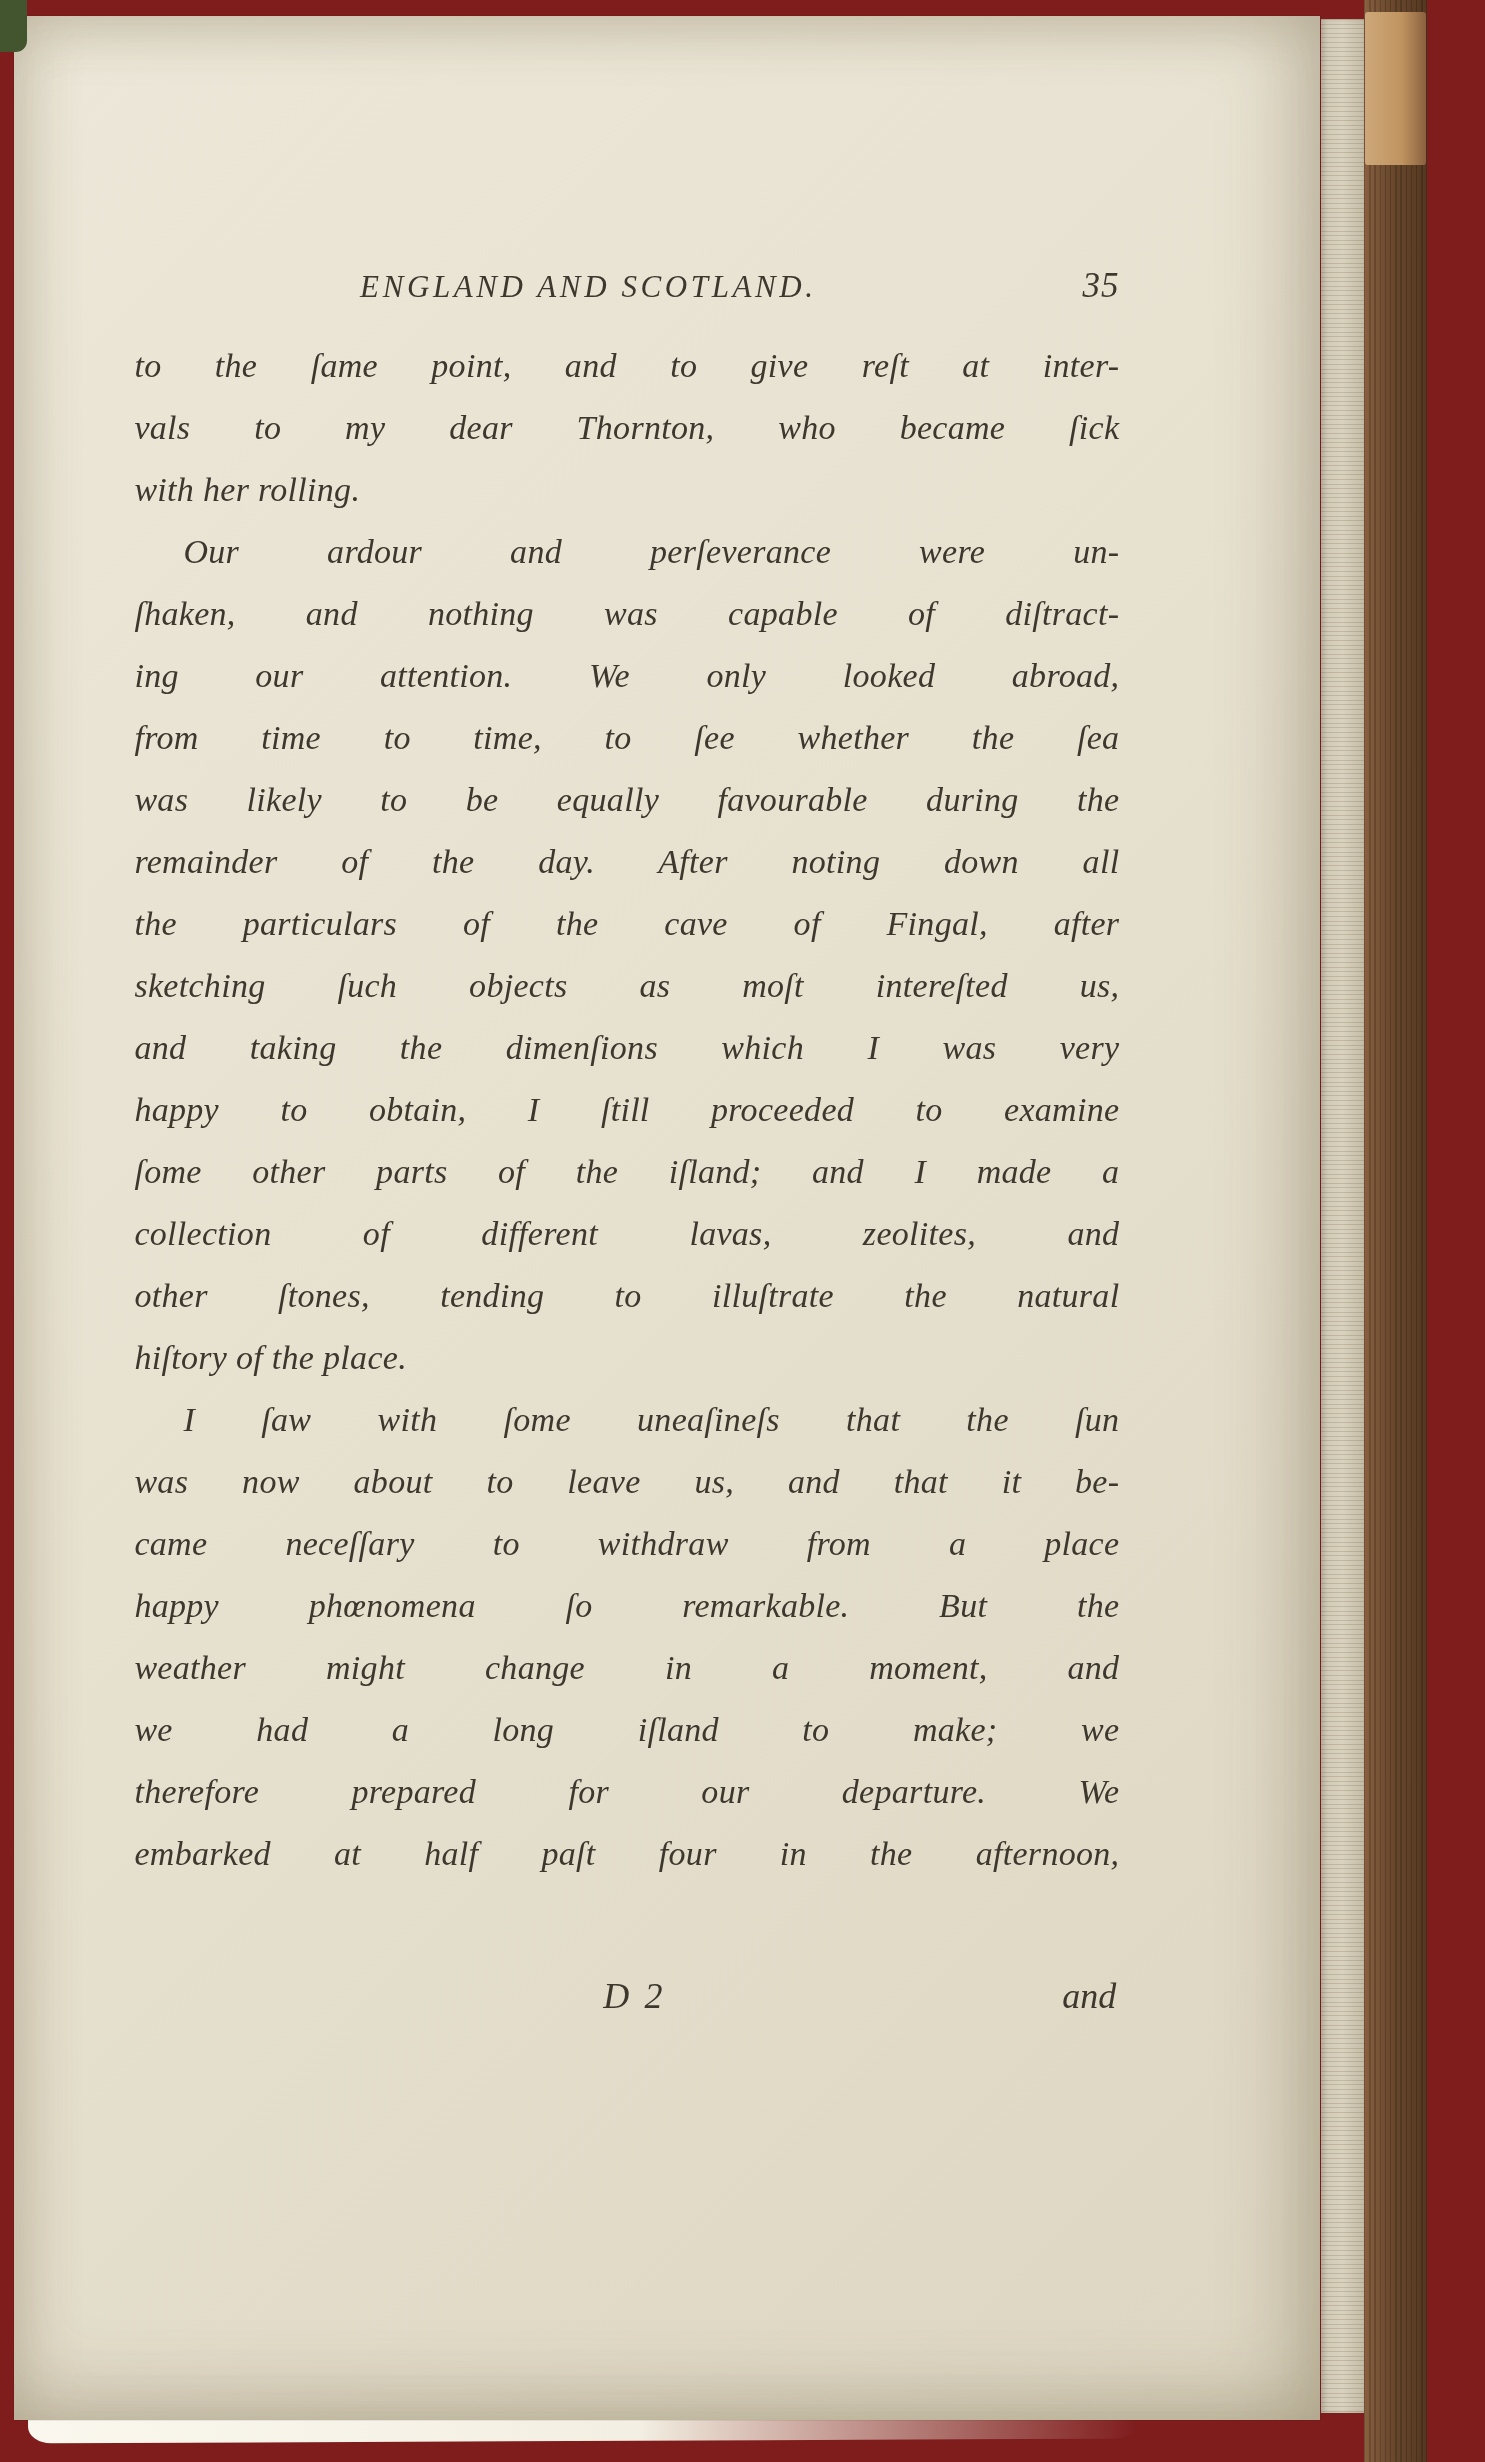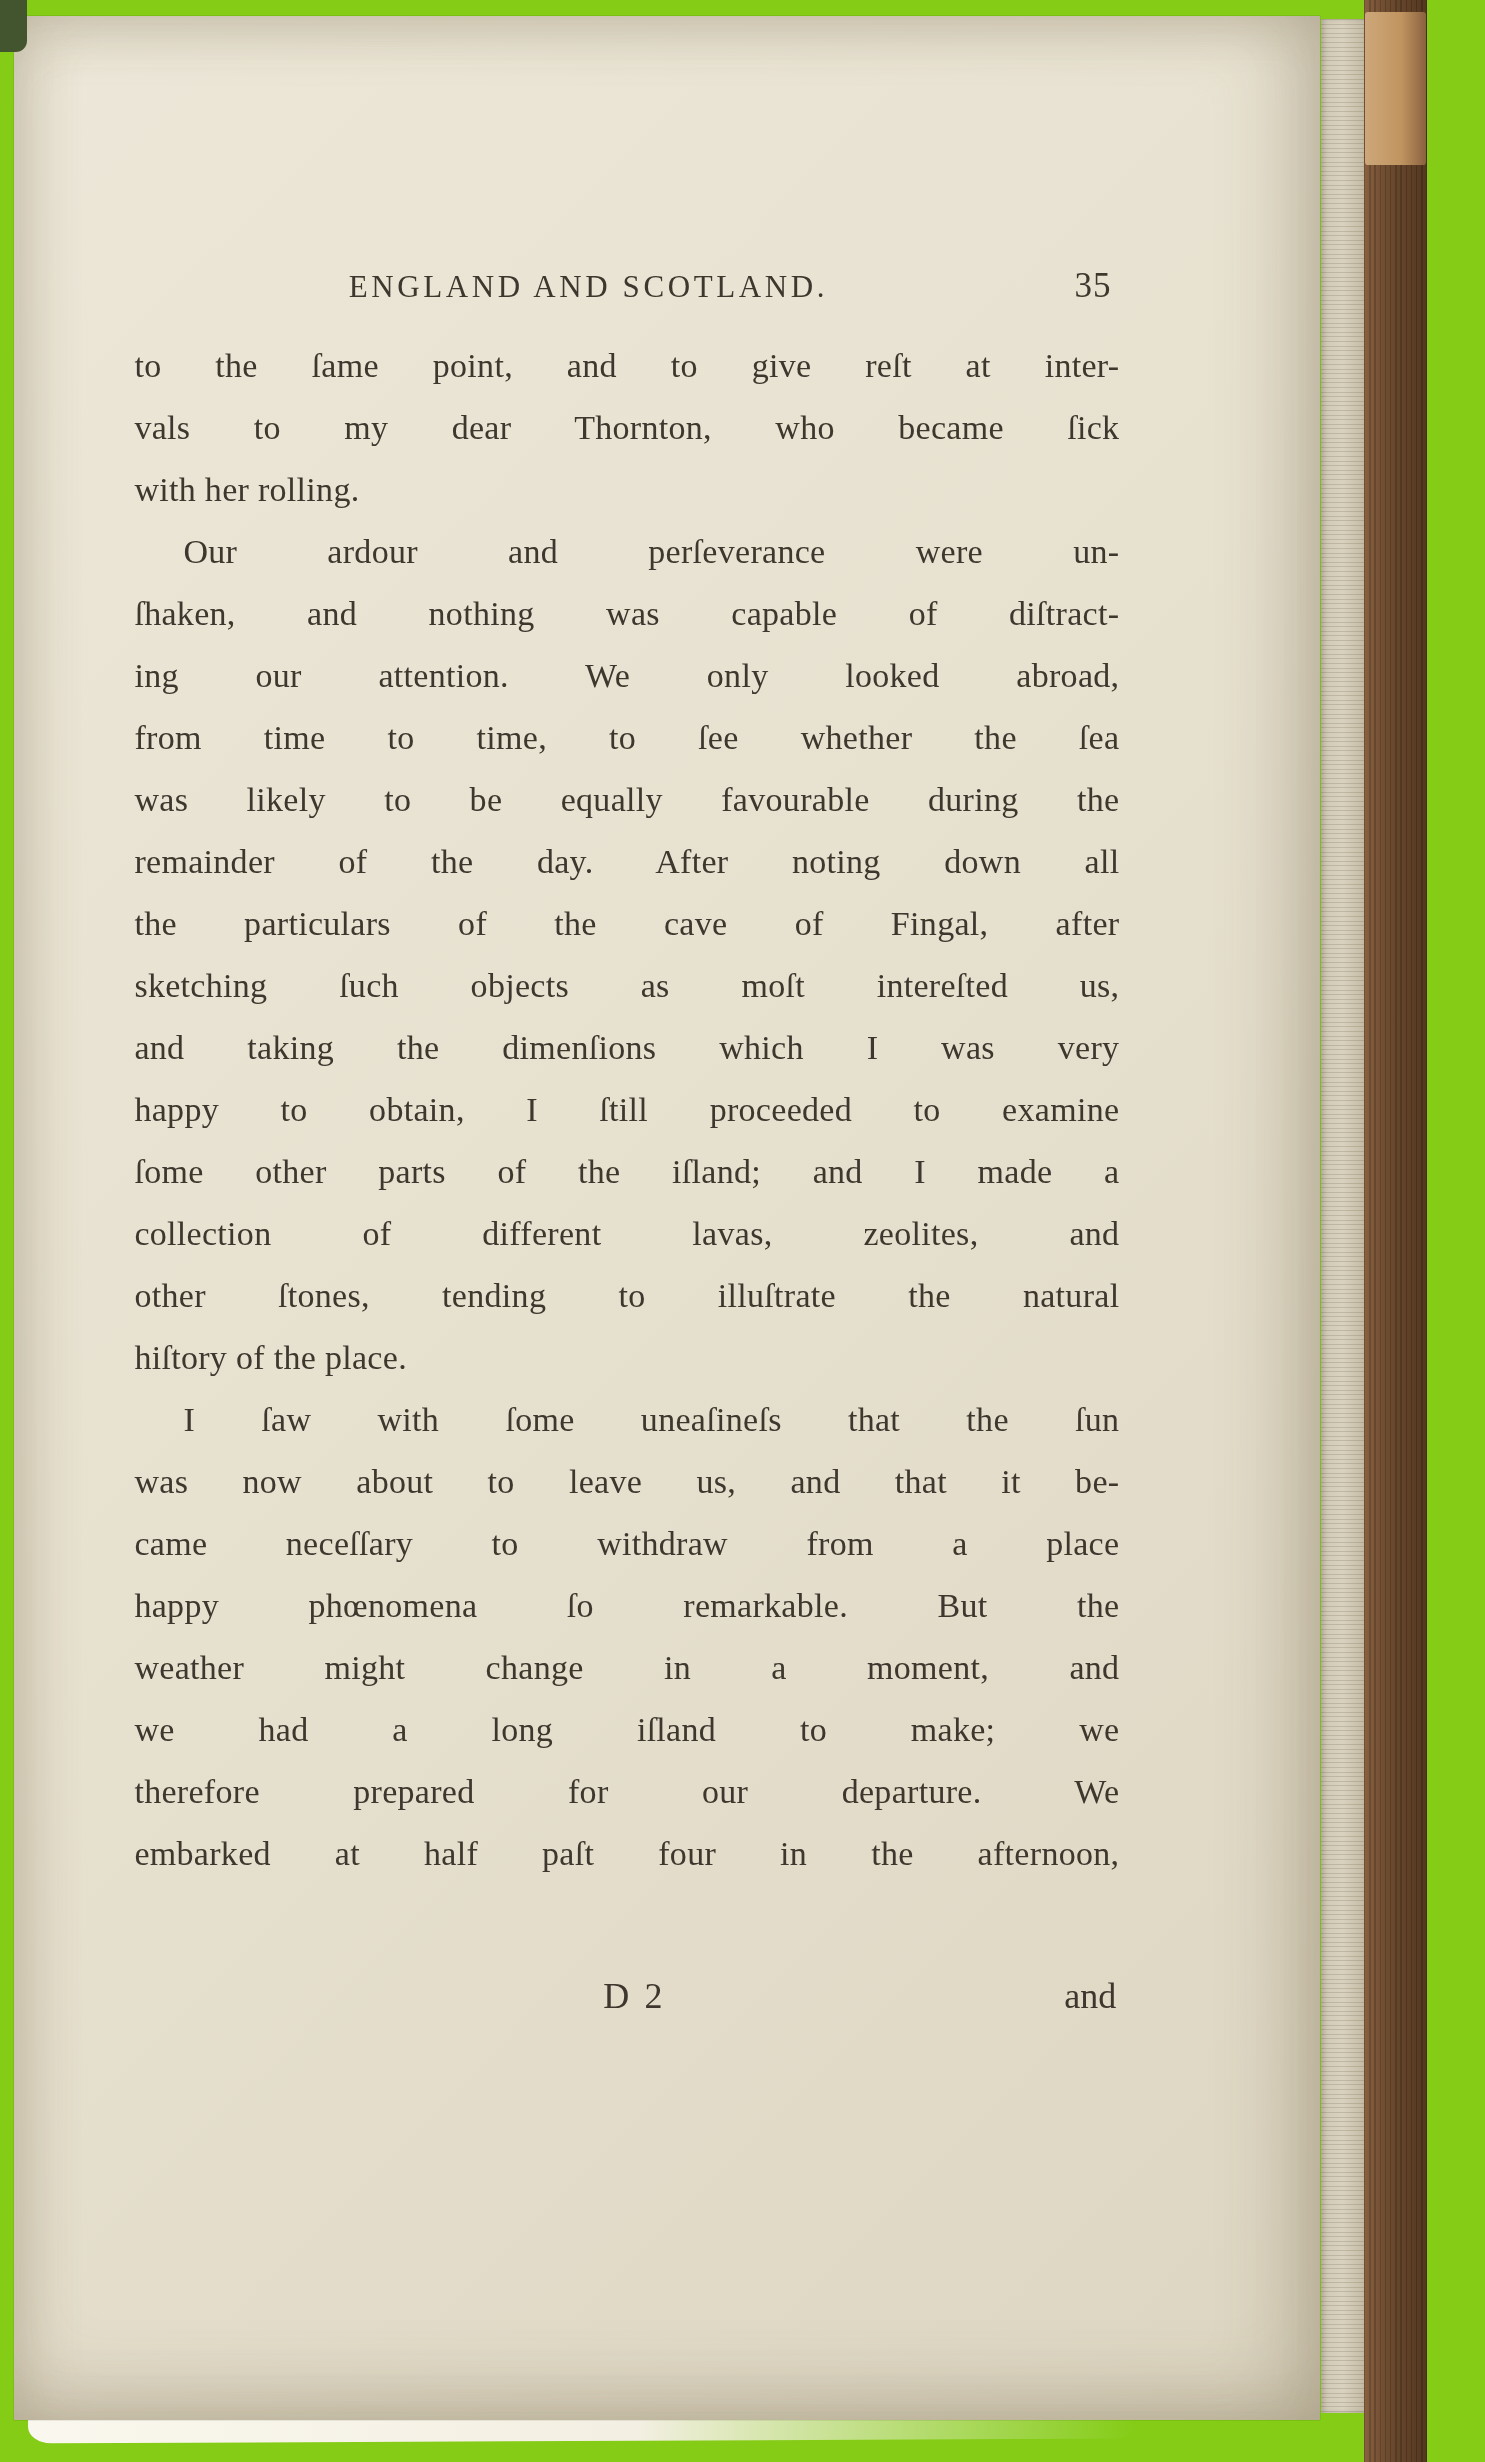--- a/index.html
+++ b/index.html
@@ -5,21 +5,22 @@
   html, body { margin: 0; padding: 0; }
   body {
     width: 1486px; height: 2462px;
     background: #131317;
     overflow: hidden;
     font-family: "Liberation Serif", "DejaVu Serif", serif;
   }
   .canvas {
     position: relative;
     width: 1486px; height: 2462px;
-    background: #84cc16;
+    background: #7f1d1d;
+    font-style: italic;
   }
   .green-corner {
     position: absolute; left: 0; top: 0;
     width: 27px; height: 52px;
     background: #42552f;
     border-radius: 0 0 11.3px 0;
     z-index: 3;
   }
   
   .bottom-page-stack {
@@ -80,21 +81,21 @@
     position: absolute; left: 0; top: 253px;
     width: 996px; height: 46px;
   }
   .running-title {
     position: absolute; left: 0; right: 88px;
     text-align: center;
     font-size: 31px; letter-spacing: 3.6px;
     white-space: nowrap;
   }
   .page-number {
-    position: absolute; right: 19px; top: -2.1px;
+    position: absolute; right: 11px; top: -2.1px;
     font-size: 35px; letter-spacing: 1px; text-align: center;
   }
   .body-text {
     position: absolute; left: 0; top: 319px;
     width: 985px;
     font-size: 34px;
     line-height: 62px;
     letter-spacing: 0.3px;
   }
   .line {

